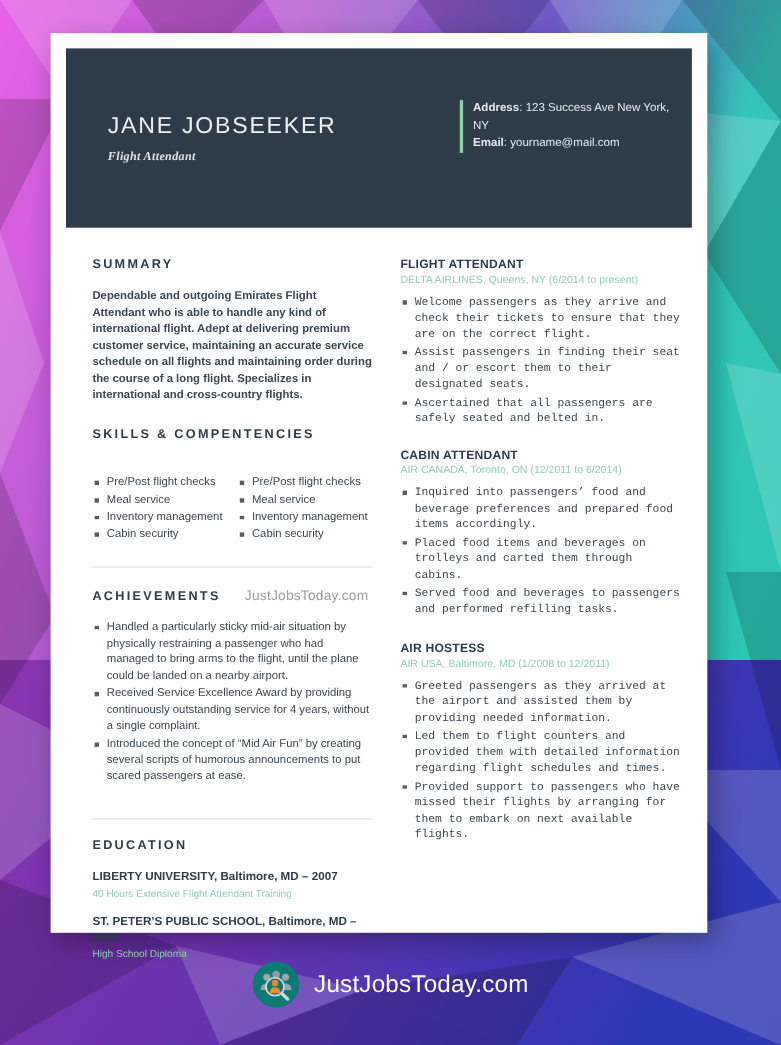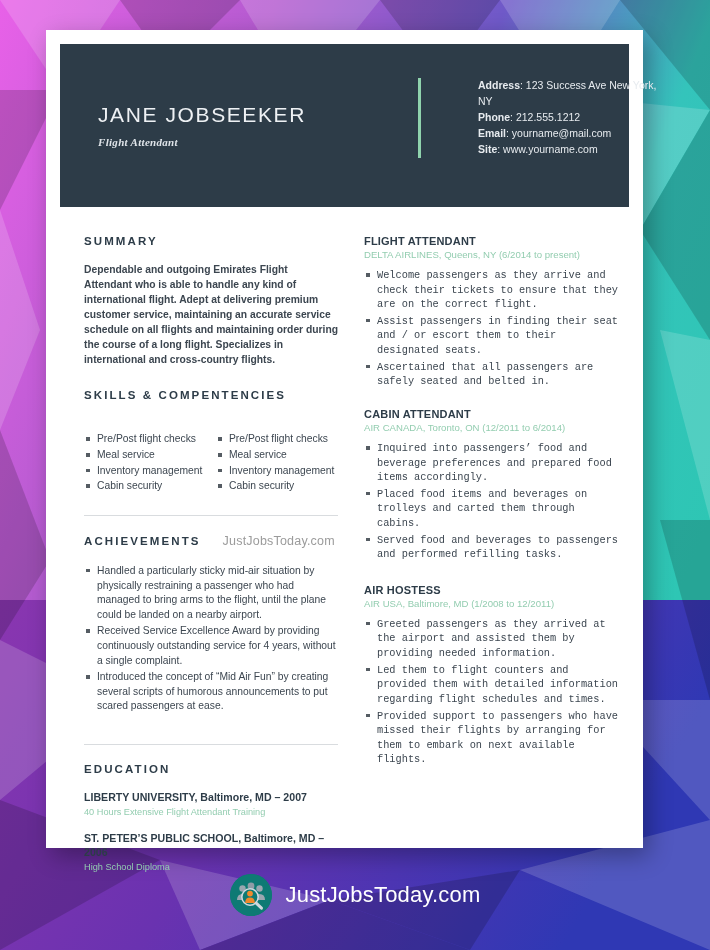--- a/index.html
+++ b/index.html
@@ -75,23 +75,22 @@
     font-style: italic;
     font-weight: 700;
     font-size: 11px;
     letter-spacing: 0.3px;
     margin-top: 9px;
   }
 
   .header-right {
     position: absolute;
     left: 358px;
-    top: 34px;
+    top: 47px;
     display: flex;
-    gap: 48px;
   }
 
   .accent-bar {
     width: 3px;
     background: #8fd3ad;
     margin-right: 9px;
     flex: none;
     align-self: stretch;
   }
 
@@ -293,27 +292,21 @@
       <div class="job-title">Flight Attendant</div>
     </div>
 
     <div class="header-right">
       <div class="accent-bar"></div>
       <div class="contact-list">
         <div>
           <span class="lbl">Address</span><span>: </span><span>123 Success Ave New York, NY</span>
         </div>
         <div>
-          <span class="lbl">Phone</span><span>: </span><span>212.555.1212</span>
-        </div>
-        <div>
           <span class="lbl">Email</span><span>: </span><span>yourname@mail.com</span>
-        </div>
-        <div>
-          <span class="lbl">Site</span><span>: </span><span>www.yourname.com</span>
         </div>
       </div>
     </div>
   </div>
 
   <div class="body-cols">
 
     <div class="col-left">
 
       <div>

